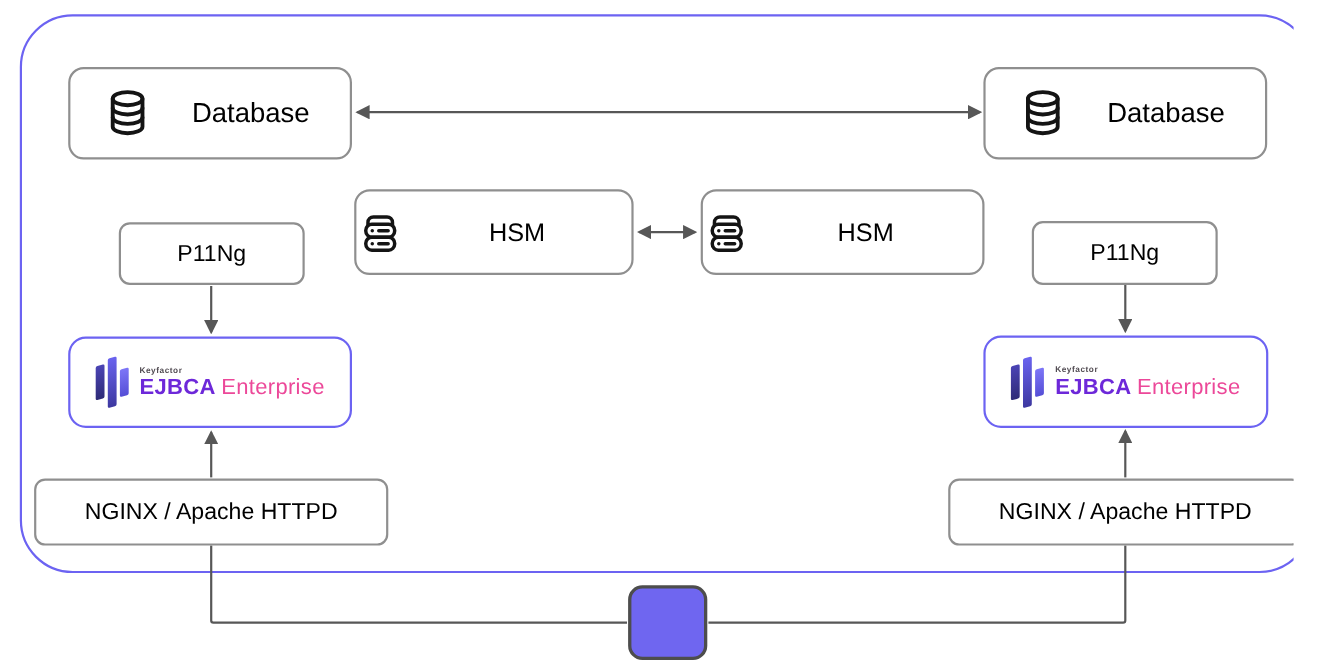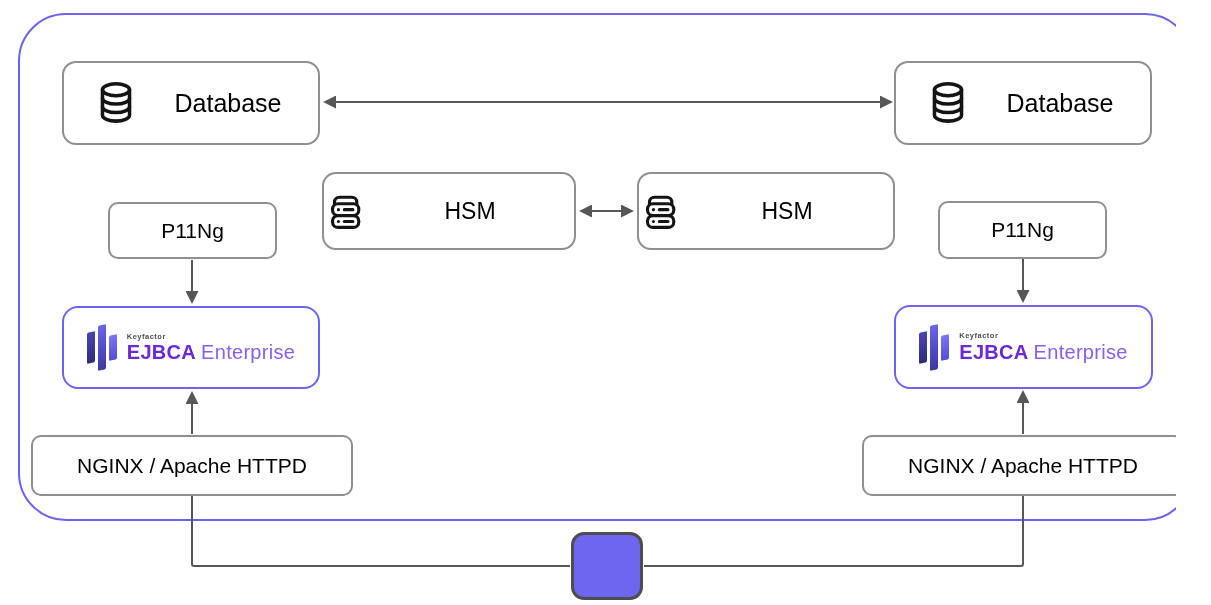--- a/index.html
+++ b/index.html
@@ -46,21 +46,21 @@
   .kf-bars{display:flex;align-items:center;height:48px;}
   .kf-bars i{display:block;width:8px;border-radius:1.5px;transform:skewY(-14deg);}
   .kf-bars i+i{margin-left:3px;}
   .kf-bars .b1{height:31px;background:linear-gradient(180deg,#4b44b5,#2e2b77);}
   .kf-bars .b2{height:45px;background:linear-gradient(180deg,#6a63ef,#3d38a0);}
   .kf-bars .b3{height:25px;background:linear-gradient(180deg,#7d76f7,#554ed6);}
   .kf-text{margin-left:10px;display:flex;flex-direction:column;line-height:1;}
   .kf-brand{font-size:7.5px;letter-spacing:.5px;color:#514b52;margin-bottom:2px;font-weight:bold;}
   .kf-line{white-space:nowrap;}
   .kf-product{font-size:20px;font-weight:bold;color:#6d28d9;letter-spacing:.3px;}
-  .kf-edition{font-size:20px;font-weight:400;color:#8b5cf6;margin-left:5px;letter-spacing:.3px;}
+  .kf-edition{font-size:20px;font-weight:400;color:#ec4899;margin-left:5px;letter-spacing:.3px;}
   
   .lb-square{
     position:absolute;left:571px;top:532px;width:72px;height:68px;
     box-sizing:border-box;
     background:#6F66F0;
     border:3px solid #4D4D4D;
     border-radius:13px;
   }
   .nodeicon-svg{display:block;}
 </style>

